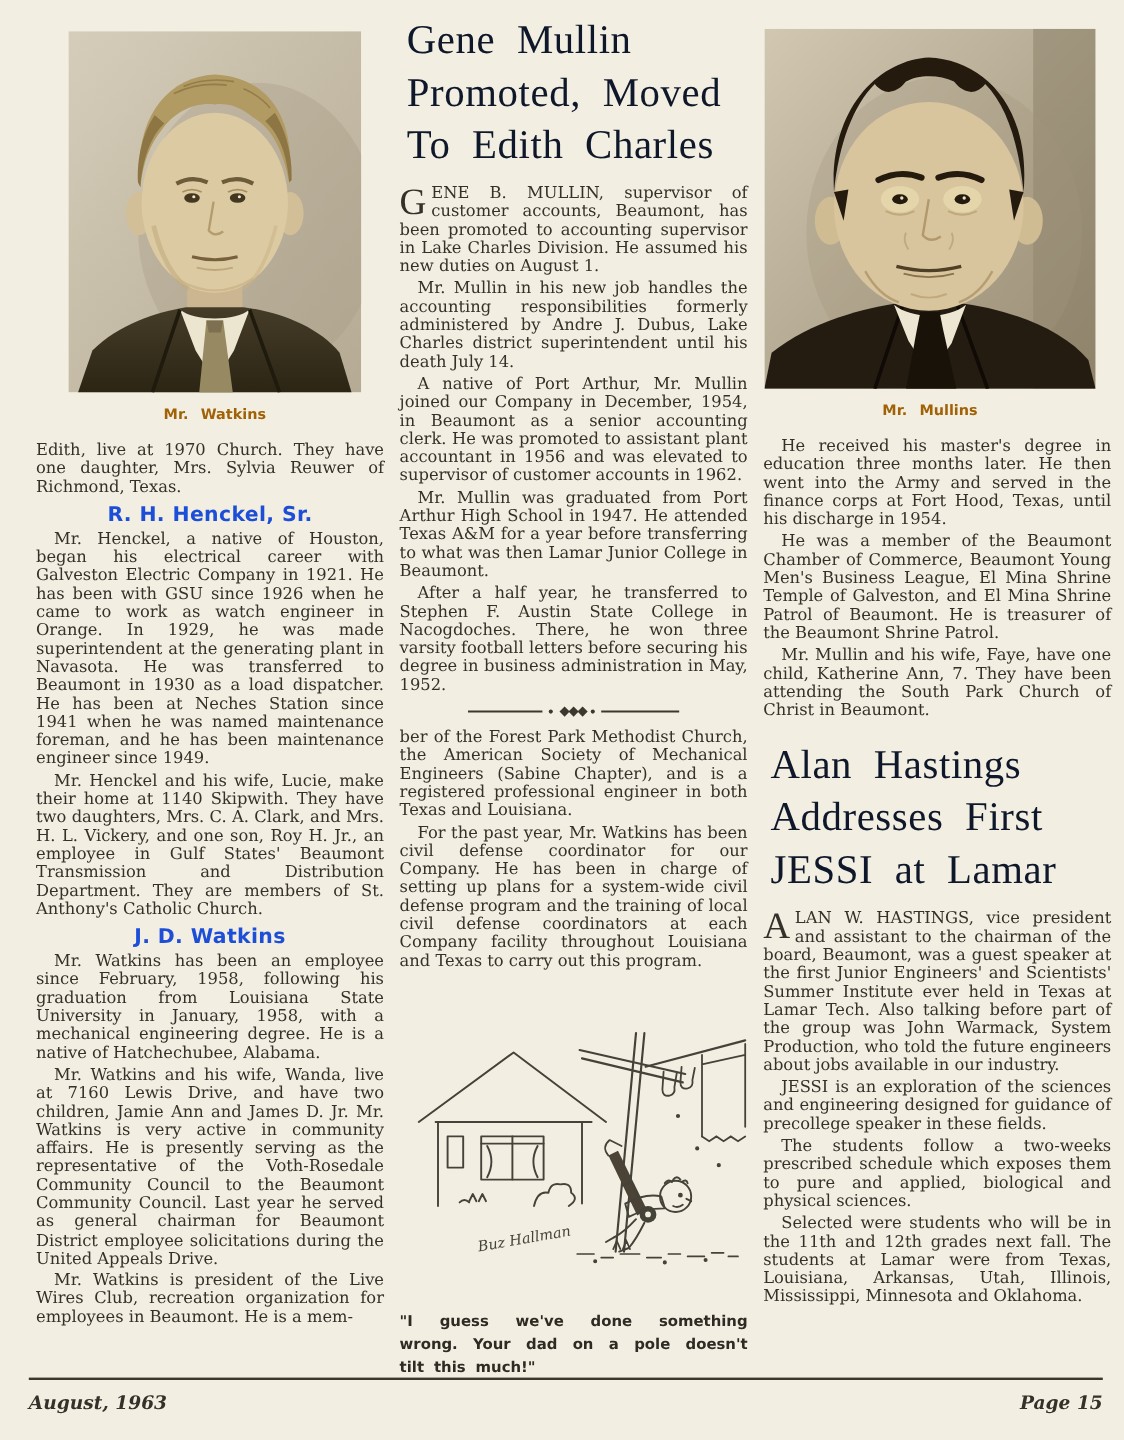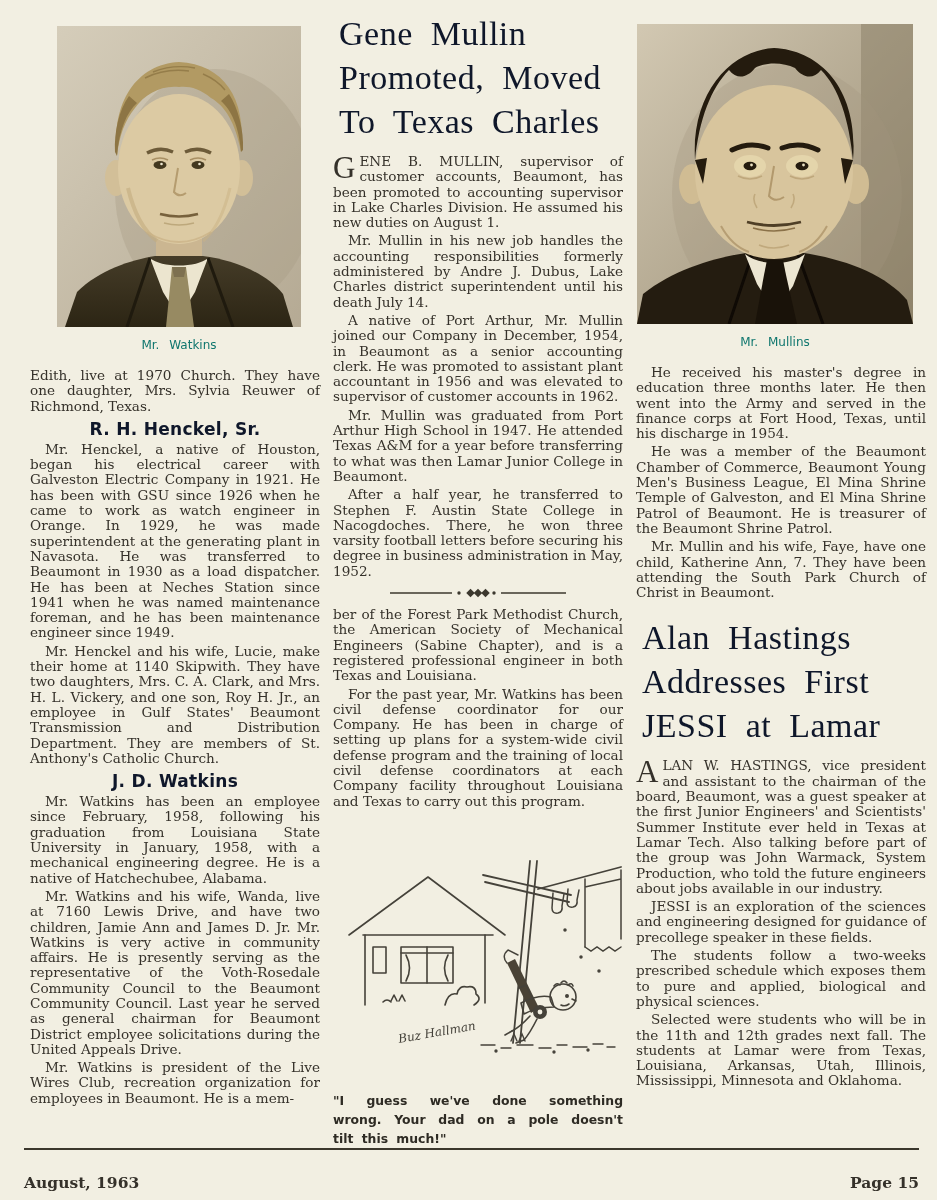--- a/index.html
+++ b/index.html
@@ -15,56 +15,56 @@
   p.ind { text-indent:15px; }
   p.drop { text-indent:0; }
 
   .dropcap {
     float:left; font-family:"Liberation Serif", serif; font-size:31px; line-height:24px;
     padding:2px 4px 0 0; color:#35312a;
   }
 
   .sec-head {
     font-family:"DejaVu Sans", sans-serif; font-weight:bold; font-size:17px;
-    text-align:center; margin:5px 0 3px 0; color:#0f172a; letter-spacing:0.3px;
+    text-align:center; margin:5px 0 3px 0; color:#1d4ed8; letter-spacing:0.3px;
   }
 
   .headline {
     font-family:"Liberation Serif", serif; font-weight:normal; font-size:34px;
     line-height:44px; color:#0f172a; margin:12px 0 10px 6px; word-spacing:9px;
     letter-spacing:0.5px;
   }
   .headline span { display:block; }
   .headline.second { margin-top:16px; }
 
   .photo-wrap { line-height:0; }
   .photo-wrap.watkins { margin:26px 0 0 27px; }
   .photo-wrap.mullins { margin:24px 0 0 1px; }
 
   .caption {
-    font-family:"DejaVu Sans", sans-serif; font-weight:normal; font-size:12px;
-    color:#0f766e; text-align:center; margin:11px 0 16px 0; word-spacing:6px;
+    font-family:"DejaVu Sans", sans-serif; font-weight:bold; font-size:12px;
+    color:#a16207; text-align:center; margin:11px 0 16px 0; word-spacing:6px;
   }
   .caption.watkins { width:244px; margin-left:27px; }
   .caption.mullins { width:276px; margin-left:1px; }
 
   .divider { display:flex; justify-content:center; margin:9px 0 9px 0; }
 
   .cartoon-wrap { margin-top:26px; line-height:0; }
 
   .cartoon-caption {
     font-family:"DejaVu Sans", sans-serif; font-weight:bold; font-size:12.4px;
     line-height:19px; color:#2e2b24; text-align:justify; margin-top:8px; word-spacing:4px;
   }
 
   .footer {
     position:absolute; left:24px; right:18px; top:1148px; bottom:0;
-    background:#f2efe2; border-top:2px solid #3b372c; padding-top:23px;
+    background:#f2efe2; border-top:2px solid #3b372c; padding-top:9px;
     display:flex; justify-content:space-between;
-    font-family:"DejaVu Serif", serif; font-weight:bold;
+    font-family:"DejaVu Serif", serif; font-style:italic; font-weight:bold;
     font-size:15.5px; color:#35312a;
   }
 </style>
 </head>
 <body>
 
 <div class="page">
 
   <div class="col">
     <div class="photo-wrap watkins">
@@ -117,21 +117,21 @@
     <h3 class="sec-head">J. D. Watkins</h3>
     <p class="ind">Mr. Watkins has been an employee since February, 1958, following his graduation from Louisiana State University in January, 1958, with a mechanical engineering degree. He is a native of Hatchechubee, Alabama.</p>
     <p class="ind">Mr. Watkins and his wife, Wanda, live at 7160 Lewis Drive, and have two children, Jamie Ann and James D. Jr. Mr. Watkins is very active in community affairs. He is presently serving as the representative of the Voth-Rosedale Community Council to the Beaumont Community Council. Last year he served as general chairman for Beaumont District employee solicitations during the United Appeals Drive.</p>
     <p class="ind">Mr. Watkins is president of the Live Wires Club, recreation organization for employees in Beaumont. He is a mem-</p>
   </div>
 
   <div class="col">
     <h1 class="headline">
       <span>Gene Mullin</span>
       <span>Promoted, Moved</span>
-      <span>To Texas Charles</span>
+      <span>To Edith Charles</span>
     </h1>
     <p class="drop"><span class="dropcap">G</span><span>ENE B. MULLIN, supervisor of customer accounts, Beaumont, has been promoted to accounting supervisor in Lake Charles Division.  He assumed his new duties on August 1.</span></p>
     <p class="ind">Mr. Mullin in his new job handles the accounting responsibilities formerly administered by Andre J. Dubus, Lake Charles district superintendent until his death July 14.</p>
     <p class="ind">A native of Port Arthur, Mr. Mullin joined our Company in December, 1954, in Beaumont as a senior accounting clerk.  He was promoted to assistant plant accountant in 1956 and was elevated to supervisor of customer accounts in 1962.</p>
     <p class="ind">Mr. Mullin was graduated from Port Arthur High School in 1947.  He attended Texas A&amp;M for a year before transferring to what was then Lamar Junior College in Beaumont.</p>
     <p class="ind">After a half year, he transferred to Stephen F. Austin State College in Nacogdoches.  There, he won three varsity football letters before securing his degree in business administration in May, 1952.</p>
 
     <div class="divider">
       <svg width="180" height="10" viewBox="0 0 180 10">
         <line x1="2" y1="5" x2="64" y2="5" stroke="#3c382e" stroke-width="1.7"></line>

